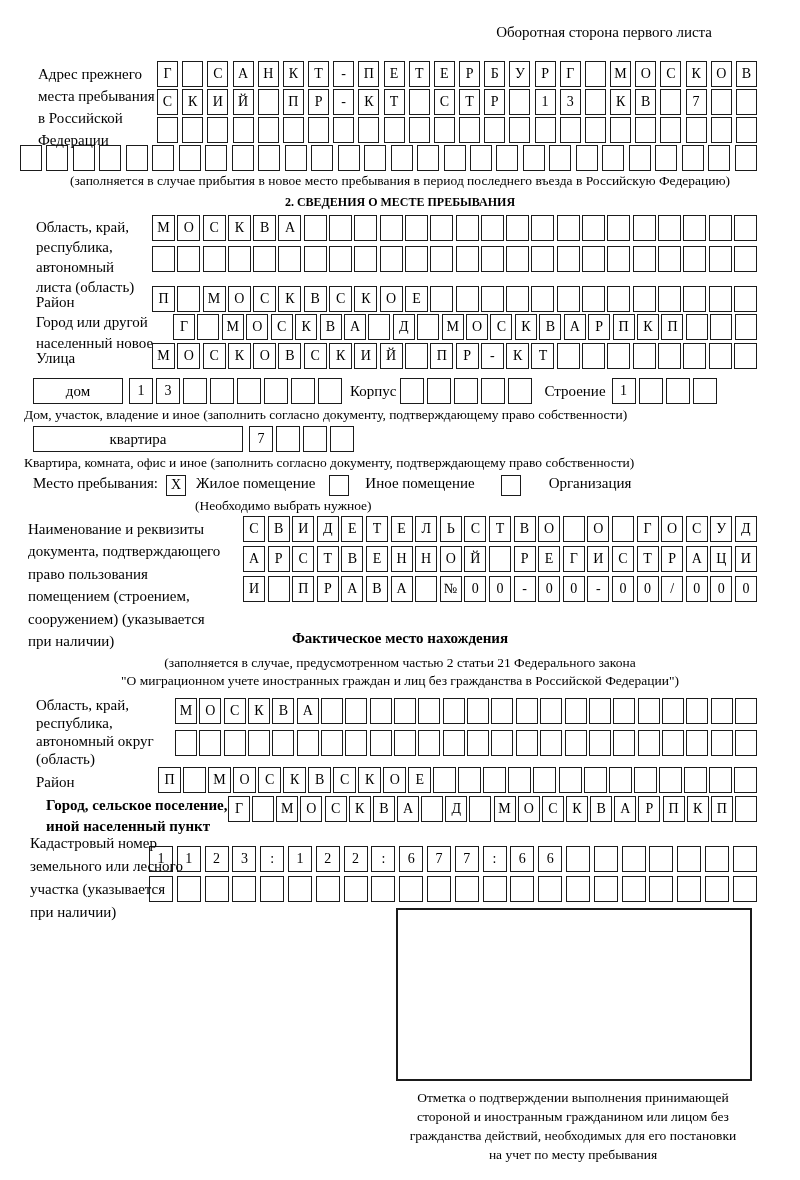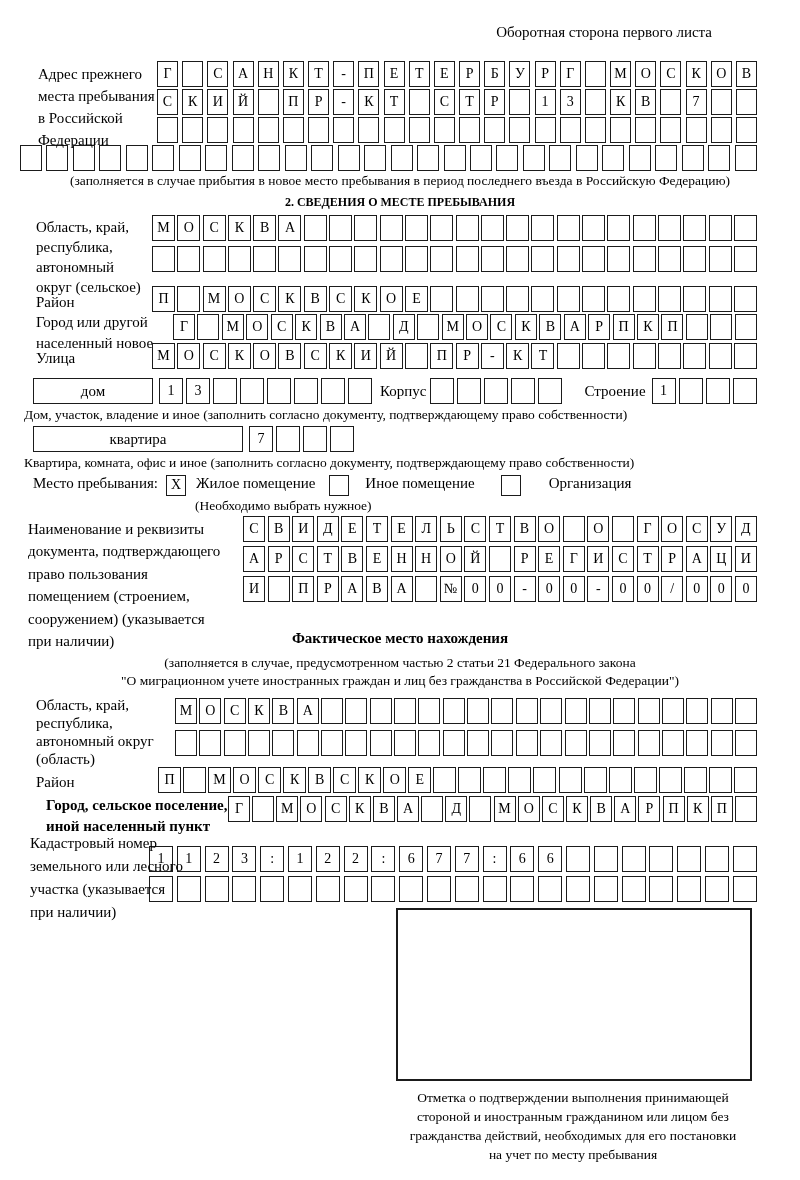--- a/index.html
+++ b/index.html
@@ -184,21 +184,21 @@
     </div>
   <div class="note center mt2">(заполняется в случае прибытия в новое место пребывания в период последнего въезда в Российскую Федерацию)</div>
 
   <div class="h2">2. СВЕДЕНИЯ О МЕСТЕ ПРЕБЫВАНИЯ</div>
 
   <div class="sec mt3 rowgap5">
     <div class="side-label lh20" style="left:36px;top:2px;">
       <div>Область, край,</div>
       <div>республика,</div>
       <div>автономный</div>
-      <div>округ (сельское)</div>
+      <div>листа (область)</div>
     </div>
     <div class="cells w-reg">
         <span class="cb">М</span>
         <span class="cb">О</span>
         <span class="cb">С</span>
         <span class="cb">К</span>
         <span class="cb">В</span>
         <span class="cb">А</span>
         <span class="cb"></span>
         <span class="cb"></span>
@@ -334,40 +334,40 @@
         <span class="cb"></span>
         <span class="cb"></span>
         <span class="cb"></span>
         <span class="cb"></span>
         <span class="cb"></span>
         <span class="cb"></span>
       </div>
   </div>
 
   <div class="house-row mt9">
-    <div class="label-box" style="width:120px;">дом</div>
+    <div class="label-box" style="width:90px;">дом</div>
     <div class="grp" style="margin-left:6px;">
         <span class="cb">1</span>
         <span class="cb">3</span>
         <span class="cb"></span>
         <span class="cb"></span>
         <span class="cb"></span>
         <span class="cb"></span>
         <span class="cb"></span>
         <span class="cb"></span>
       </div>
     <div class="inline-lbl" style="margin:0 4px 0 8px;">Корпус</div>
     <div class="grp">
         <span class="cb"></span>
         <span class="cb"></span>
         <span class="cb"></span>
         <span class="cb"></span>
         <span class="cb"></span>
       </div>
-    <div class="inline-lbl" style="margin:0 6px 0 22px;">Строение</div>
+    <div class="inline-lbl" style="margin:0 6px 0 12px;">Строение</div>
     <div class="grp">
         <span class="cb">1</span>
         <span class="cb"></span>
         <span class="cb"></span>
         <span class="cb"></span>
       </div>
   </div>
   <div class="note left mt3">Дом, участок, владение и иное (заполнить согласно документу, подтверждающему право собственности)</div>
 
   <div class="house-row mt3">

